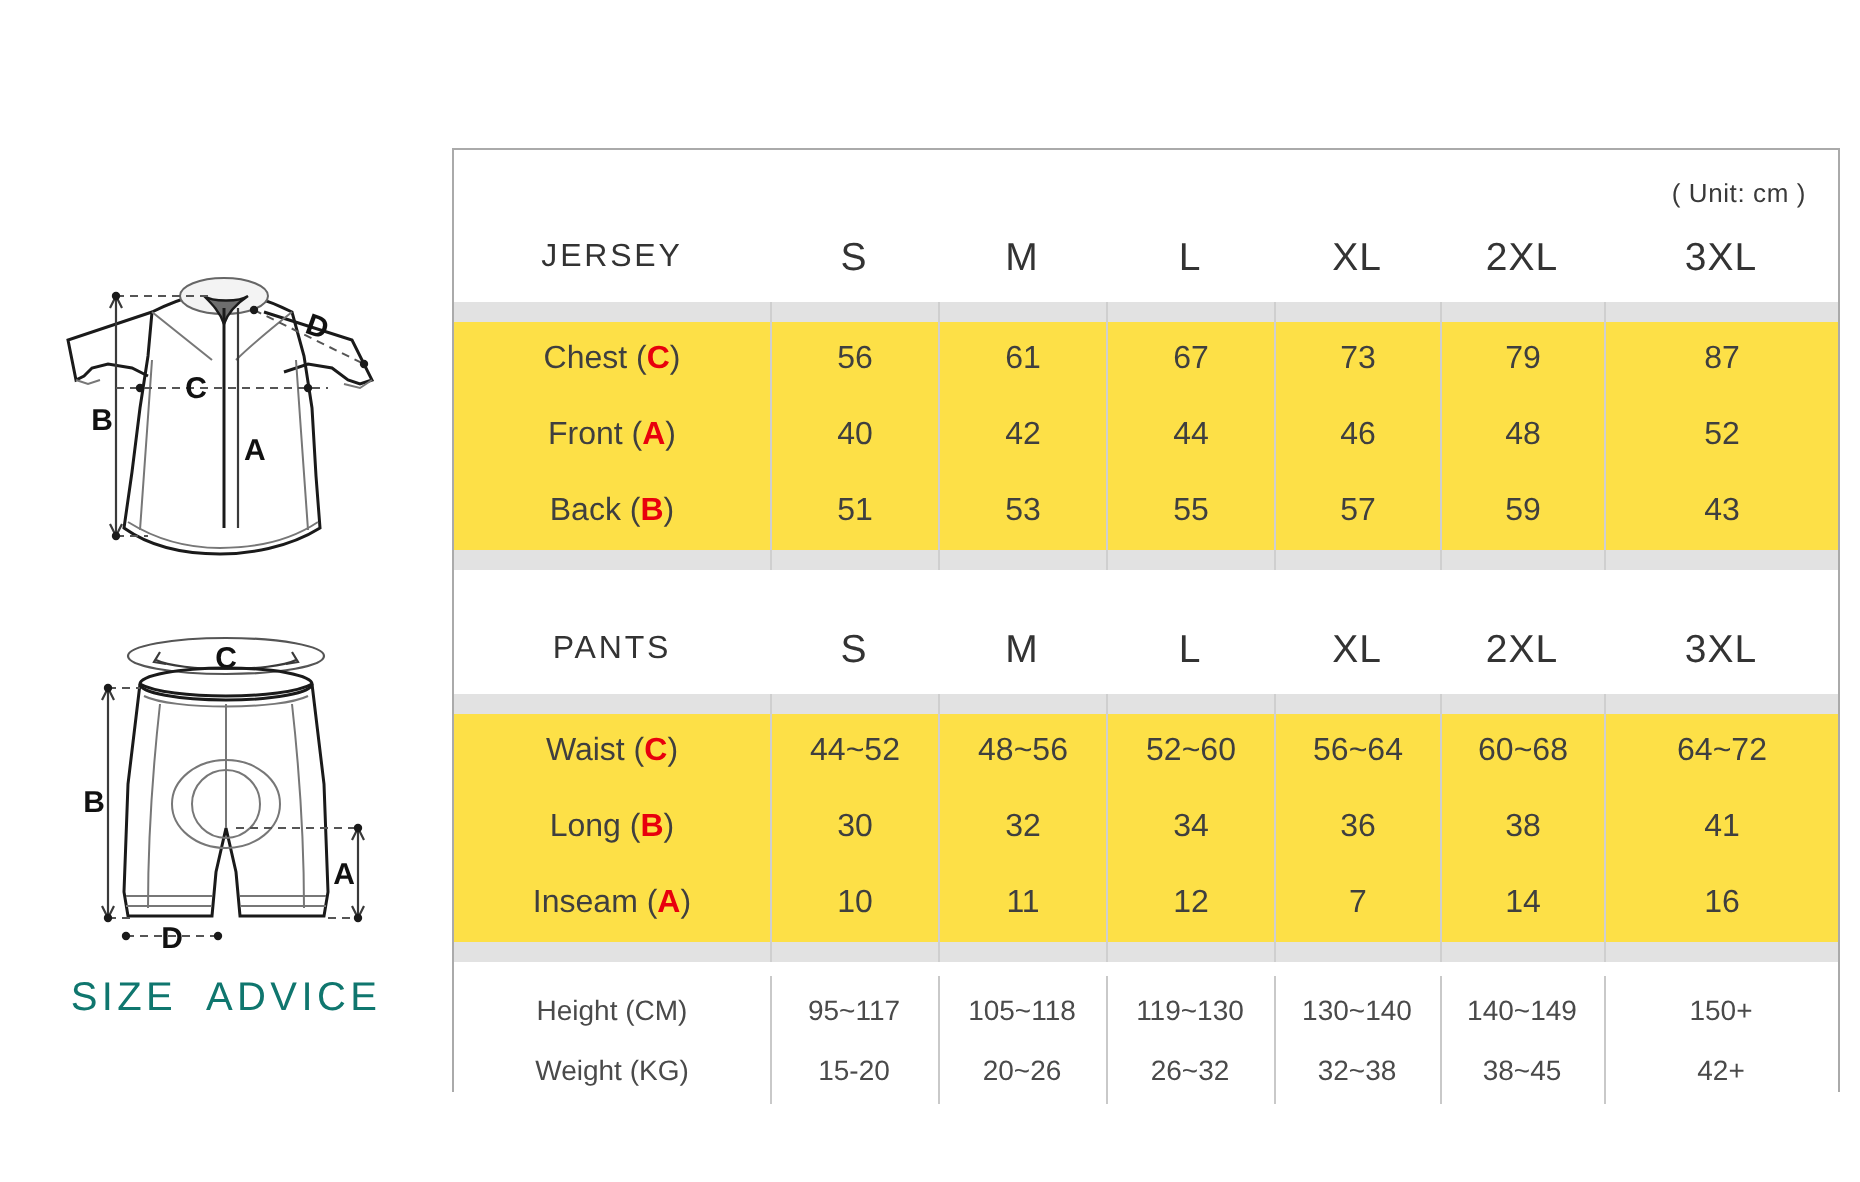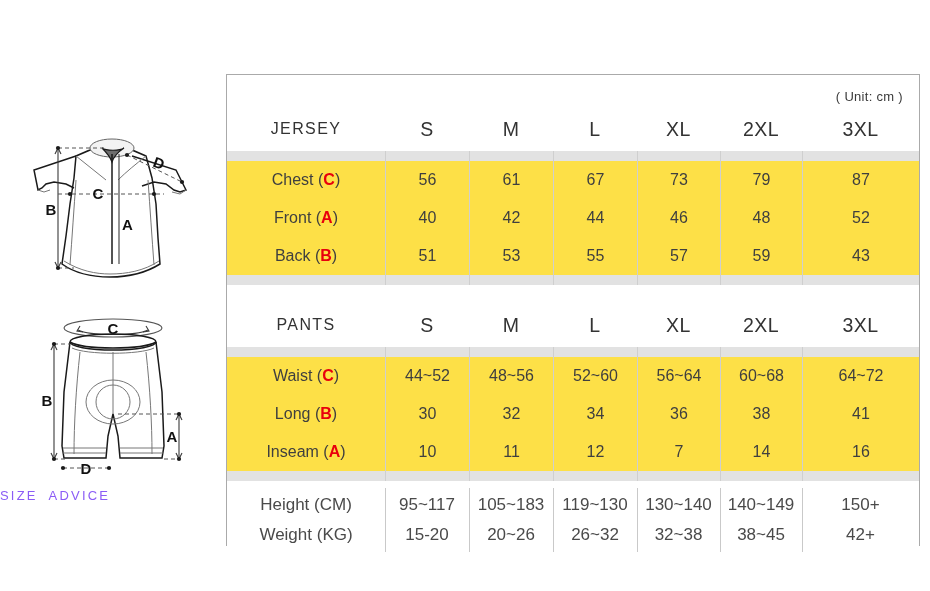--- a/index.html
+++ b/index.html
@@ -42,24 +42,24 @@
     top: 296px;
     width: 200px;
     height: 190px;
   }
 
   #size-advice {
     position: absolute;
     left: 0;
     top: 488px;
     width: 226px;
-    text-align: left;
-    font-size: 13px;
+    text-align: center;
+    font-size: 20px;
     letter-spacing: 2.2px;
-    color: #8b5cf6;
+    color: #0f766e;
     font-family: "Liberation Sans", sans-serif;
     white-space: pre;
   }
 
   
   #table-panel {
     position: absolute;
     left: 226px;
     top: 74px;
     width: 694px;
@@ -143,21 +143,21 @@
   .gap-white { height: 18px; background: #ffffff; }
 
   
   #bottom-block {
     background: #ffffff;
     padding-top: 9px;
     padding-bottom: 8px;
   }
   #bottom-block .datarow > div {
     height: 30px;
-    font-size: 17px;
+    font-size: 14px;
     color: #4a4a4a;
     position: relative;
   }
   #bottom-block .datarow > div.sep::before {
     content: "";
     position: absolute;
     left: 0;
     top: -2px;
     bottom: -2px;
     width: 1px;
@@ -443,21 +443,21 @@
         <div class="cell"></div>
           <div class="cell"></div>
           <div class="cell"></div>
       </div>
     </div>
 
     <div id="bottom-block">
       <div class="grid datarow">
         <div>Height (CM)</div>
         <div class="sep">95~117</div>
-        <div class="sep">105~183</div>
+        <div class="sep">105~118</div>
         <div class="sep">119~130</div>
         <div class="sep">130~140</div>
         <div class="sep">140~149</div>
         <div class="sep">150+</div>
       </div>
       <div class="grid datarow">
         <div>Weight (KG)</div>
         <div class="sep">15-20</div>
         <div class="sep">20~26</div>
         <div class="sep">26~32</div>

